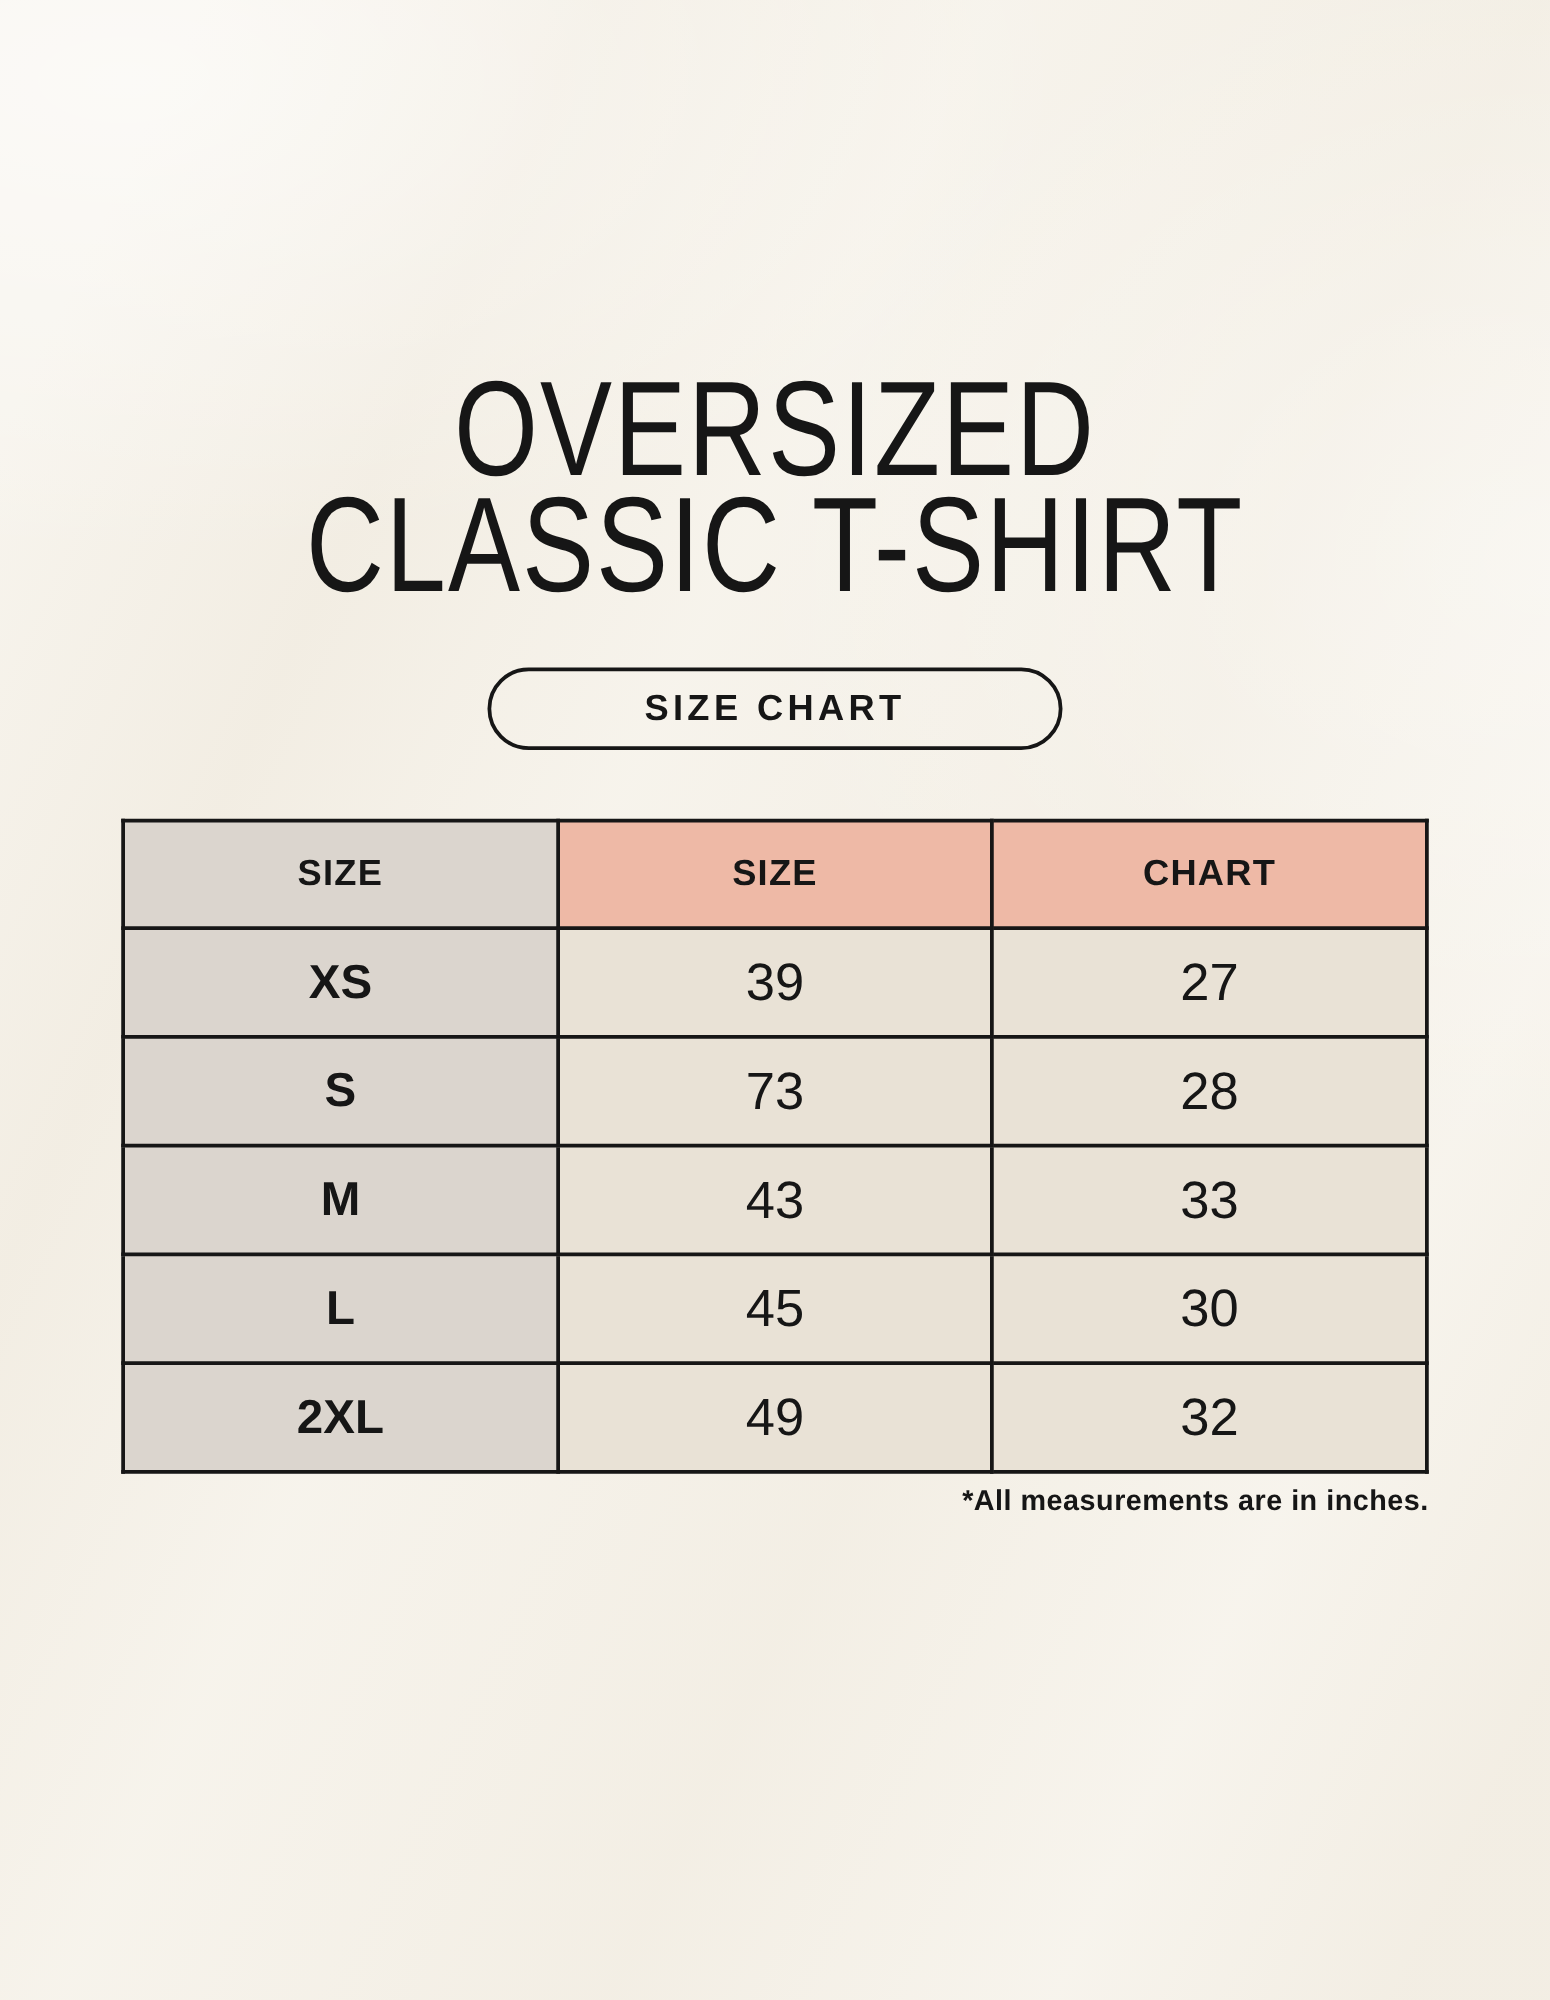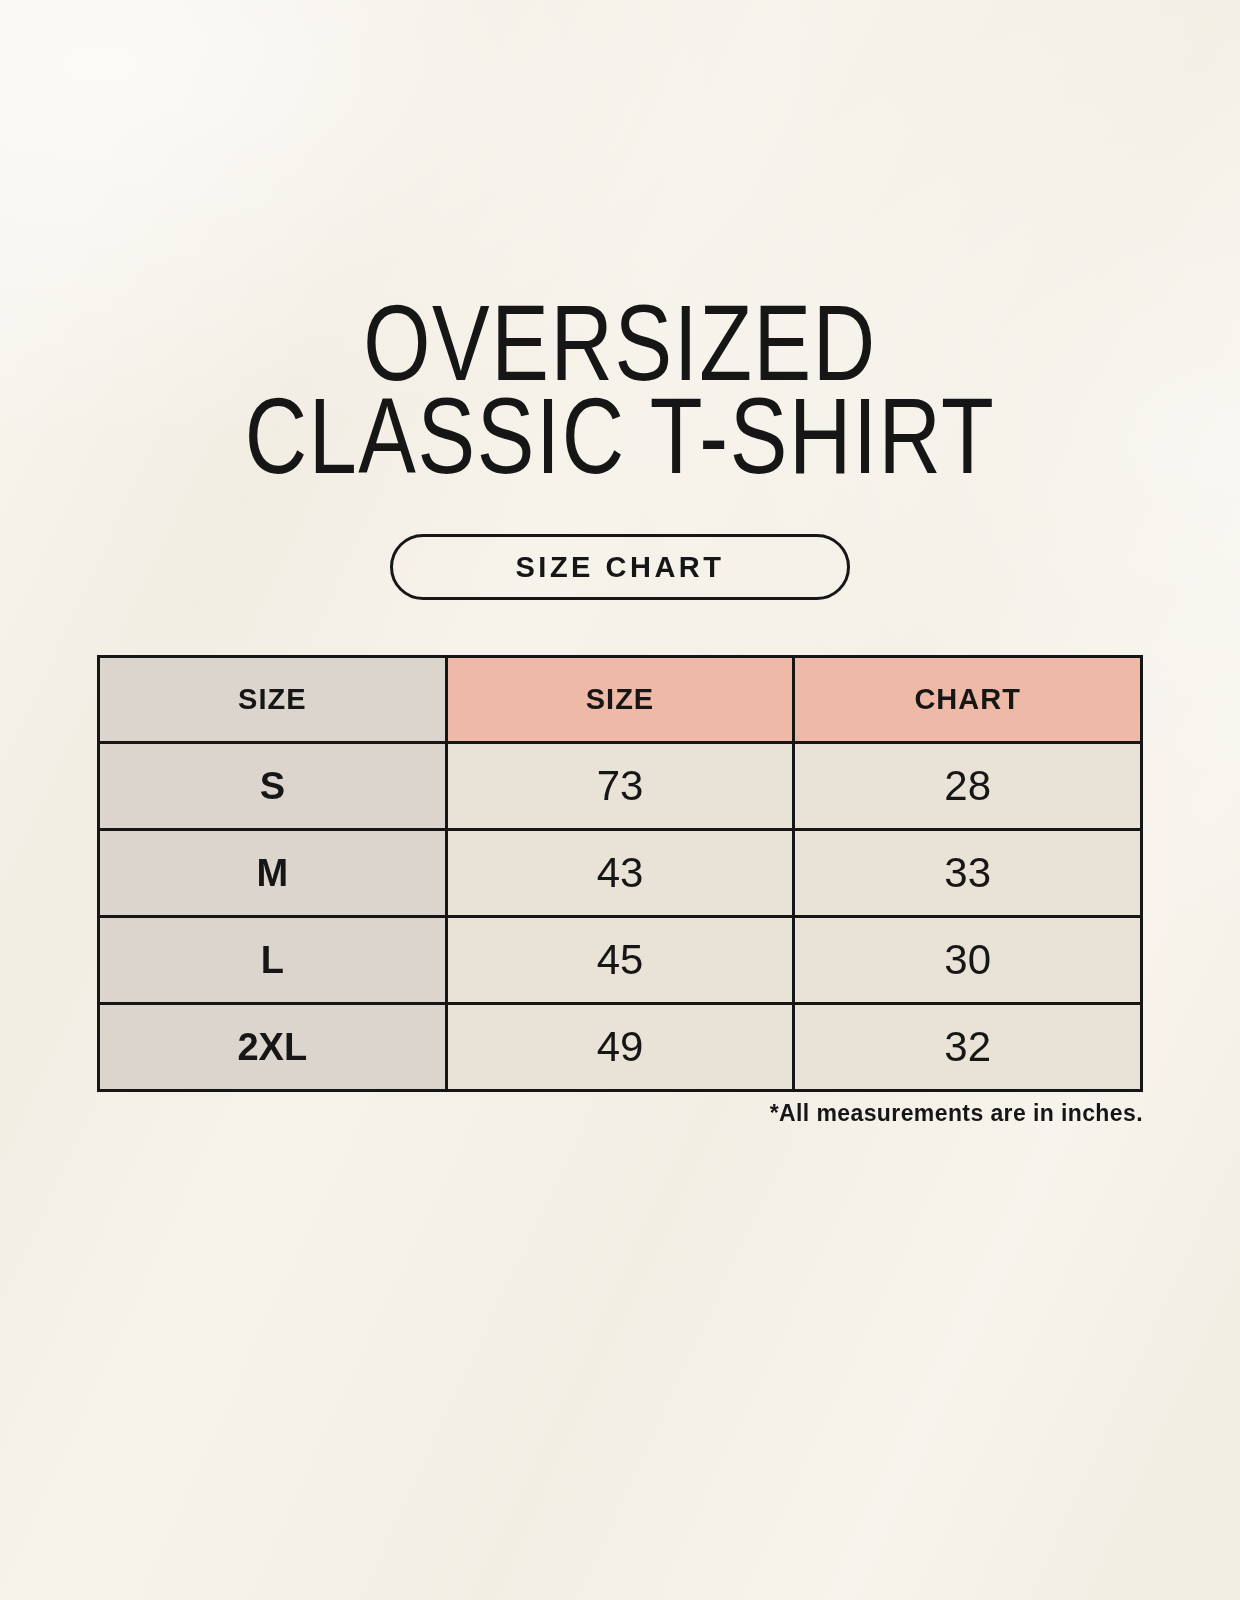--- a/index.html
+++ b/index.html
@@ -124,20 +124,25 @@
     <table class="size-chart">
       <thead>
         <tr>
           <th class="col-size">SIZE</th>
           <th>SIZE</th>
           <th>CHART</th>
         </tr>
       </thead>
       <tbody>
         <tr>
+          <th>XS</th>
+          <td>39</td>
+          <td>27</td>
+        </tr>
+        <tr>
           <th>S</th>
           <td>73</td>
           <td>28</td>
         </tr>
         <tr>
           <th>M</th>
           <td>43</td>
           <td>33</td>
         </tr>
         <tr>

